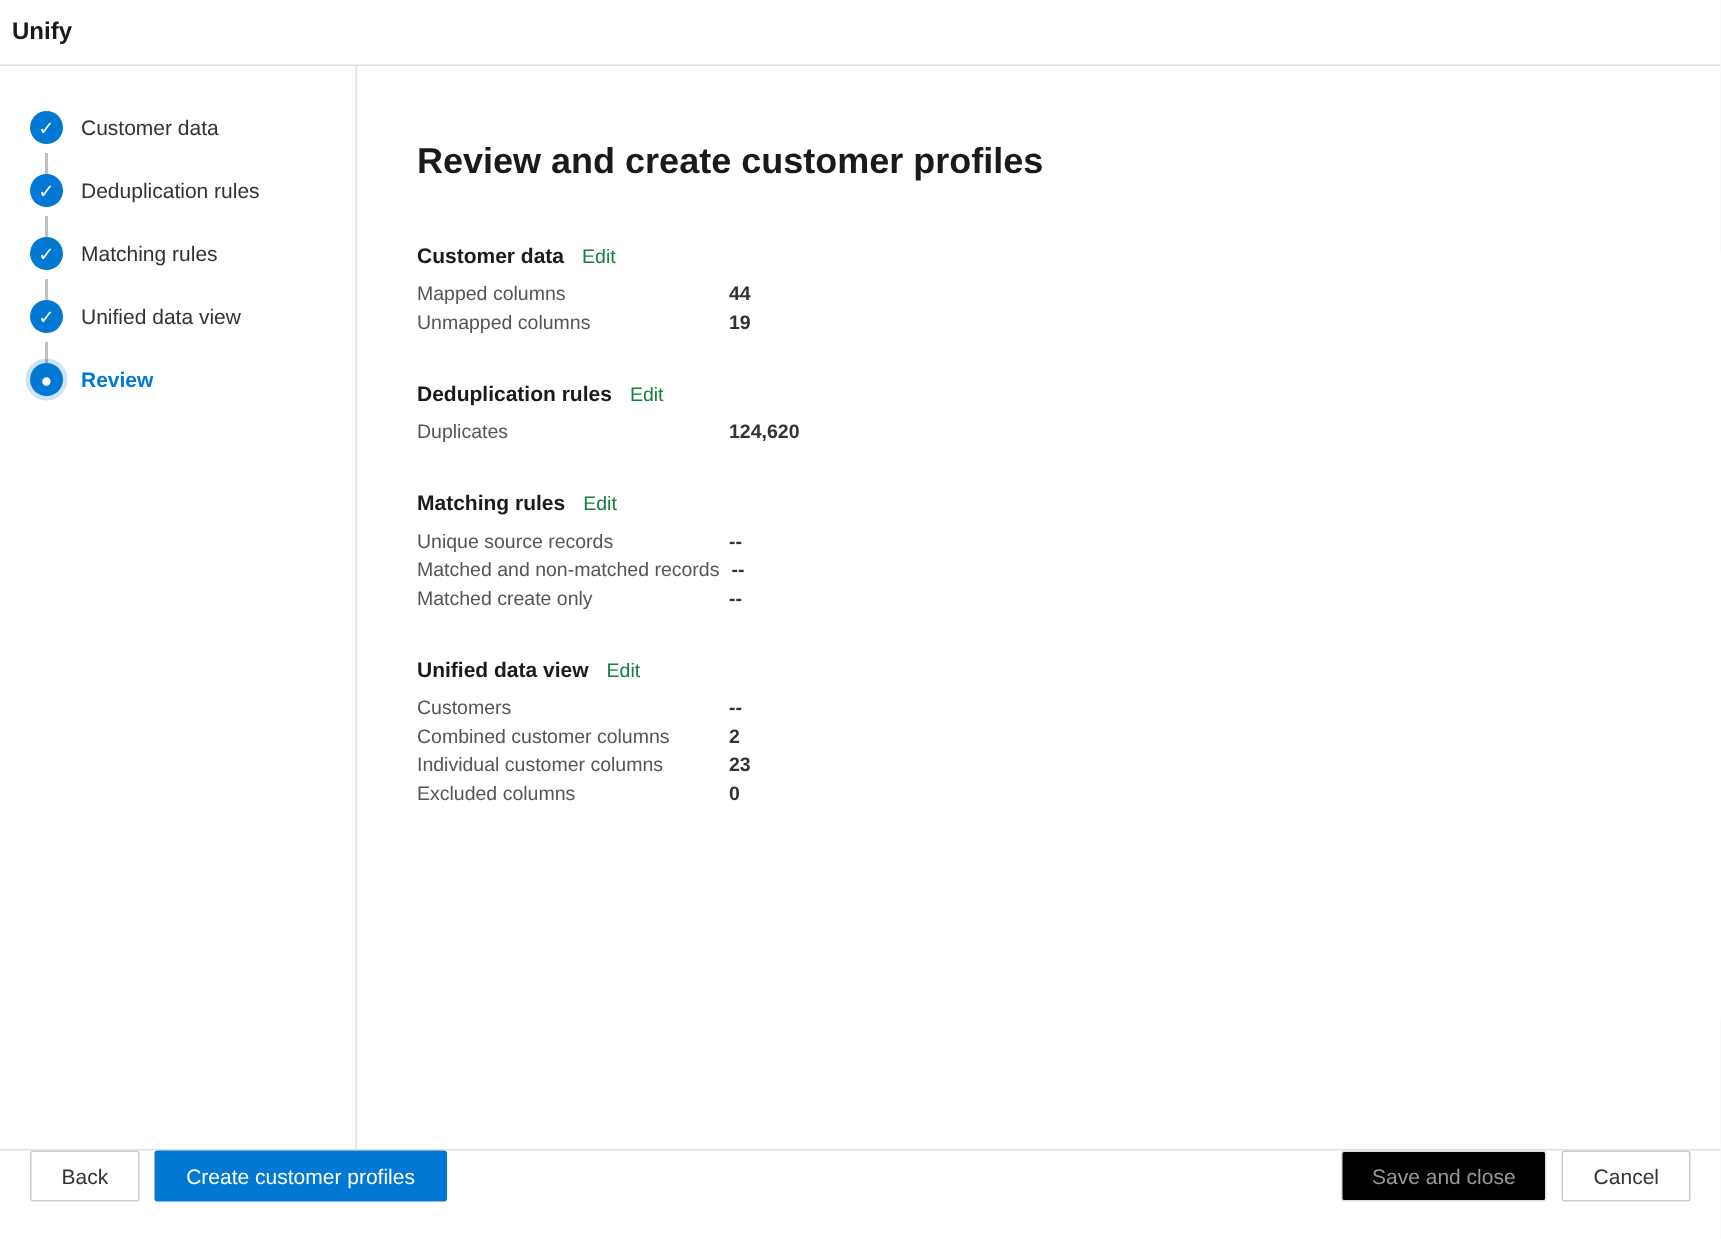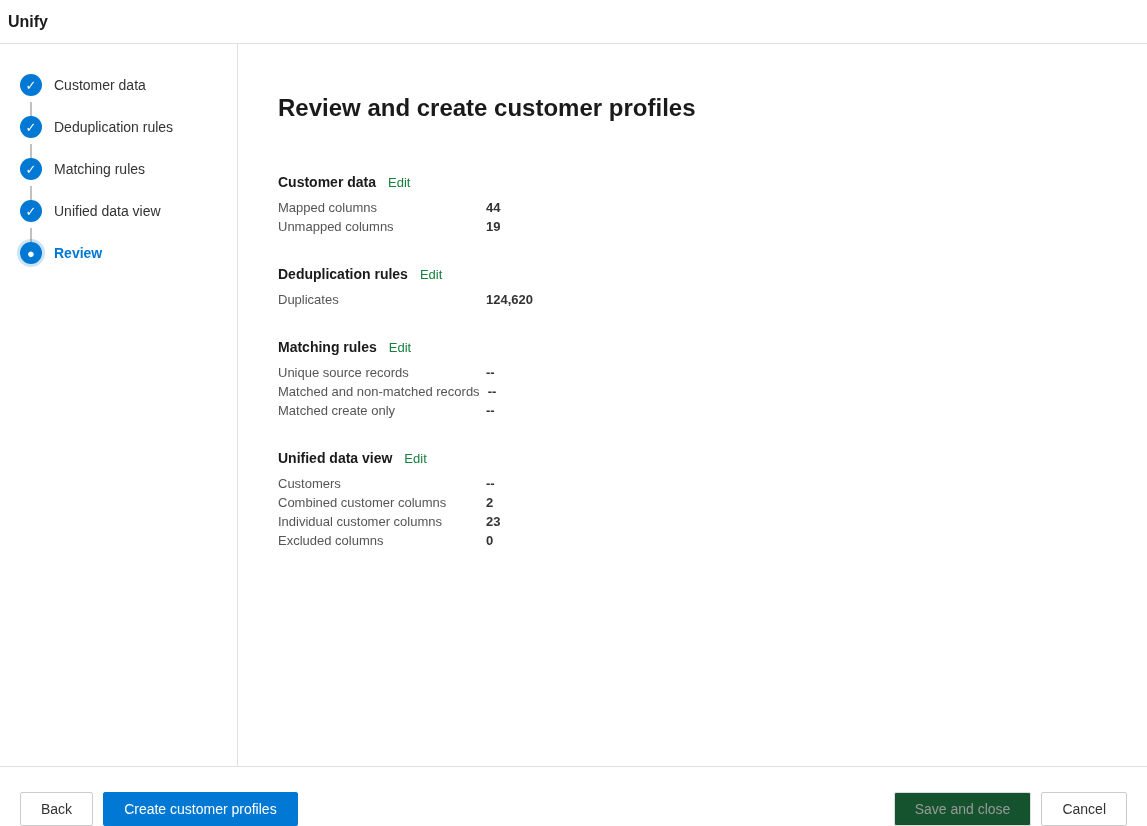--- a/index.html
+++ b/index.html
@@ -91,21 +91,21 @@
       flex: 1;
       background: #fff;
       padding: 50px 40px 20px 40px;
       overflow-y: auto;
     }
 
     .page-title {
       font-size: 24px;
       font-weight: 600;
       color: #1a1a1a;
-      margin-bottom: 52px;
+      margin-bottom: 40px;
     }
 
     .section {
       margin-bottom: 30px;
     }
 
     .section-header {
       display: flex;
       align-items: center;
       gap: 12px;
@@ -143,21 +143,21 @@
       color: #333;
       font-weight: 700;
     }
 
     
     .footer {
       height: 60px;
       background: #fff;
       border-top: 1px solid #e0e0e0;
       display: flex;
-      align-items: flex-end;
+      align-items: flex-start;
       padding: 0 20px;
       flex-shrink: 0;
     }
 
     .footer-left {
       display: flex;
       gap: 10px;
       flex: 1;
     }
 
@@ -176,21 +176,21 @@
       color: #333;
     }
 
     .btn-primary {
       background: #0078d4;
       color: #fff;
       border-color: #0078d4;
     }
 
     .btn-disabled {
-      background: #14532d;
+      background: #000000;
       color: #999;
       border-color: #ddd;
       cursor: default;
     }
   </style>
 </head>
 <body>
 
 <div class="header">
   <span class="header-title">Unify</span>

